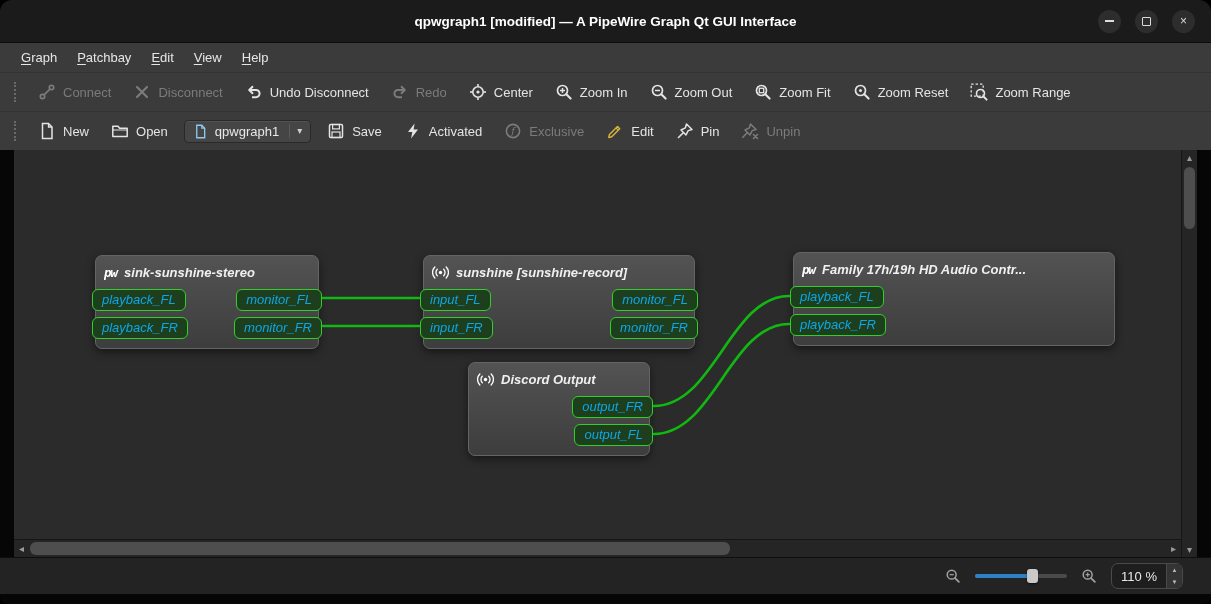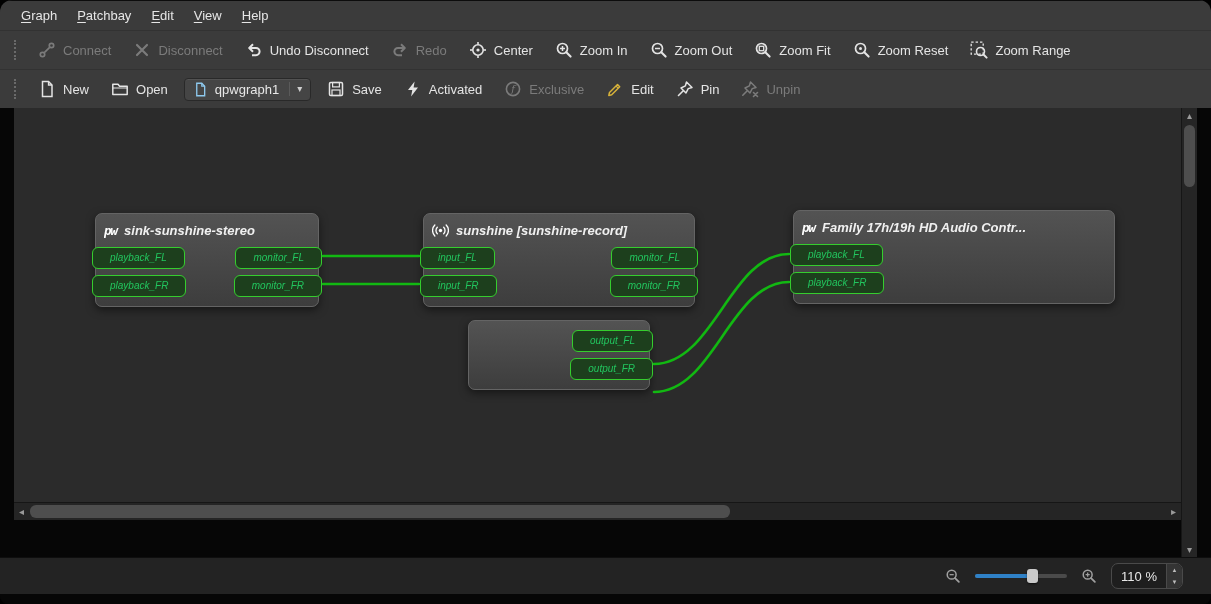--- a/index.html
+++ b/index.html
@@ -30,22 +30,22 @@
   .main{flex:1;display:flex;background:#060606;padding:0 0 0 14px;min-height:0;}
   .canvas-wrap{flex:1;display:flex;flex-direction:column;min-width:0;}
   .canvas{position:relative;height:394px;background:#2b2b2b;overflow:hidden;}
   .node{position:absolute;background:linear-gradient(#535353,#3d3d3d);border:1px solid #646464;border-radius:7px;
     padding:4px 8px 8px;box-shadow:0 3px 9px rgba(0,0,0,.5);box-sizing:border-box;font-style:italic;}
   .node-title{height:24px;display:flex;align-items:center;gap:7px;color:#f0f0f0;font-size:13px;font-weight:bold;white-space:nowrap;overflow:hidden;}
   .pw-ico{font-family:"DejaVu Sans Mono",monospace;font-weight:bold;font-size:12.5px;color:#ffffff;letter-spacing:-1px;flex:none;}
   .spk-ic{width:17px;height:17px;flex:none;color:#ffffff;}
   .prow{display:flex;justify-content:space-between;align-items:center;margin-top:3px;height:25px;}
   .prow.only-out{justify-content:flex-end;}
-  .port{height:22px;box-sizing:border-box;display:flex;align-items:center;padding:0 17px;font-size:10px;
-    background:#1d3f1d;border:1.6px solid #35cd2e;color:#22c55e;border-radius:6px;white-space:nowrap;}
+  .port{height:22px;box-sizing:border-box;display:flex;align-items:center;padding:0 9px;font-size:13px;
+    background:#1d3f1d;border:1.6px solid #35cd2e;color:#0ea5e9;border-radius:6px;white-space:nowrap;}
   .port.in{margin-left:-12px;}
   .port.out{margin-right:-12px;}
   .wires{position:absolute;left:0;top:0;pointer-events:none;}
   .wires path{pointer-events:stroke;}
   
   .hscroll{height:17px;background:#252525;display:flex;align-items:center;border-top:1px solid #161616;}
   .sarrow{width:15px;text-align:center;color:#9a9a9a;font-size:10px;line-height:17px;flex:none;}
   .htrack{flex:1;height:100%;position:relative;}
   .hthumb{position:absolute;left:1px;top:2px;height:13px;width:700px;background:#4e4e4e;border-radius:6px;}
   .vscroll{width:15px;background:#252525;display:flex;flex-direction:column;align-items:center;border-left:1px solid #161616;flex:none;}
@@ -64,20 +64,34 @@
   .spin-value{padding:0 9px;color:#e8e8e8;font-size:13px;display:flex;align-items:center;}
   .spin-btns{display:flex;flex-direction:column;border-left:1px solid #4a4a4a;width:15px;background:#343434;}
   .spin-btn{flex:1;font-size:6px;color:#bdbdbd;display:flex;align-items:center;justify-content:center;}
   .bottom-edge{height:10px;background:#060606;flex:none;}
 </style>
 </head>
 <body>
 
 <div class="window">
 
+  <div class="titlebar">
+    <div class="title">qpwgraph1 [modified] — A PipeWire Graph Qt GUI Interface</div>
+    <div class="winbtns">
+      <div class="winbtn">
+          <span class="min-bar"></span>
+        </div>
+      <div class="winbtn">
+          <span class="max-sq"></span>
+        </div>
+      <div class="winbtn">
+          <span>×</span>
+        </div>
+    </div>
+  </div>
 
   <div class="menubar">
     <div class="menu-item"><span class="mn">G</span><span>raph</span></div>
     <div class="menu-item"><span class="mn">P</span><span>atchbay</span></div>
     <div class="menu-item"><span class="mn">E</span><span>dit</span></div>
     <div class="menu-item"><span class="mn">V</span><span>iew</span></div>
     <div class="menu-item"><span class="mn">H</span><span>elp</span></div>
   </div>
 
   <div class="toolbar">
@@ -296,25 +310,32 @@
           </div>
           <div class="prow">
             <div class="port in">playback_FL</div>
           </div>
           <div class="prow">
             <div class="port in">playback_FR</div>
           </div>
         </div>
 
         <div class="node" style="left:454px;top:212px;width:182px">
+          <div class="node-title">
+            <svg class="spk-ic" viewBox="0 0 18 18">
+                <circle cx="9" cy="9" r="1.8" fill="currentColor"></circle>
+                <path d="M12.4 5.6 a4.8 4.8 0 0 1 0 6.8 M15 3.2 a8.2 8.2 0 0 1 0 11.6 M5.6 5.6 a4.8 4.8 0 0 0 0 6.8 M3 3.2 a8.2 8.2 0 0 0 0 11.6" fill="none" stroke="currentColor" stroke-width="1.4" stroke-linecap="round"></path>
+              </svg>
+            <span>Discord Output</span>
+          </div>
+          <div class="prow only-out">
+            <div class="port out">output_FR</div>
+          </div>
           <div class="prow only-out">
             <div class="port out">output_FL</div>
-          </div>
-          <div class="prow only-out">
-            <div class="port out">output_FR</div>
           </div>
         </div>
 
         <svg class="wires" width="1168" height="394" viewBox="0 0 1168 394">
           <path d="M309 148 C341 148 373 148 405 148" fill="none" stroke="#12b812" stroke-width="2.6" stroke-linecap="round"></path>
           <path d="M309 176 C341 176 373 176 405 176" fill="none" stroke="#12b812" stroke-width="2.6" stroke-linecap="round"></path>
           <path d="M640 256 C700 256 716 146 775 146" fill="none" stroke="#12b812" stroke-width="2.6" stroke-linecap="round"></path>
           <path d="M640 284 C700 284 716 174 775 174" fill="none" stroke="#12b812" stroke-width="2.6" stroke-linecap="round"></path>
         </svg>
       </div>

